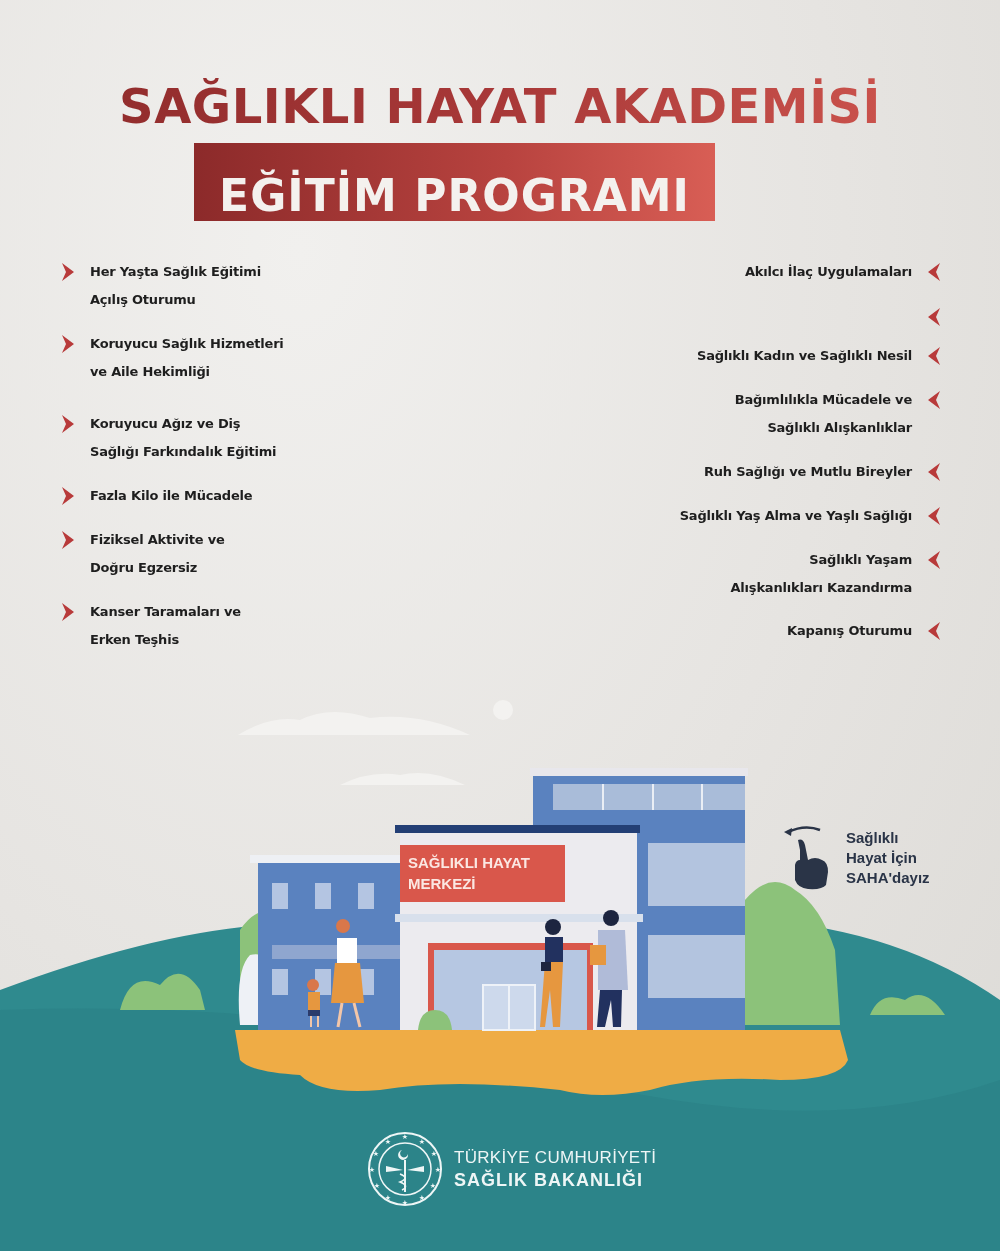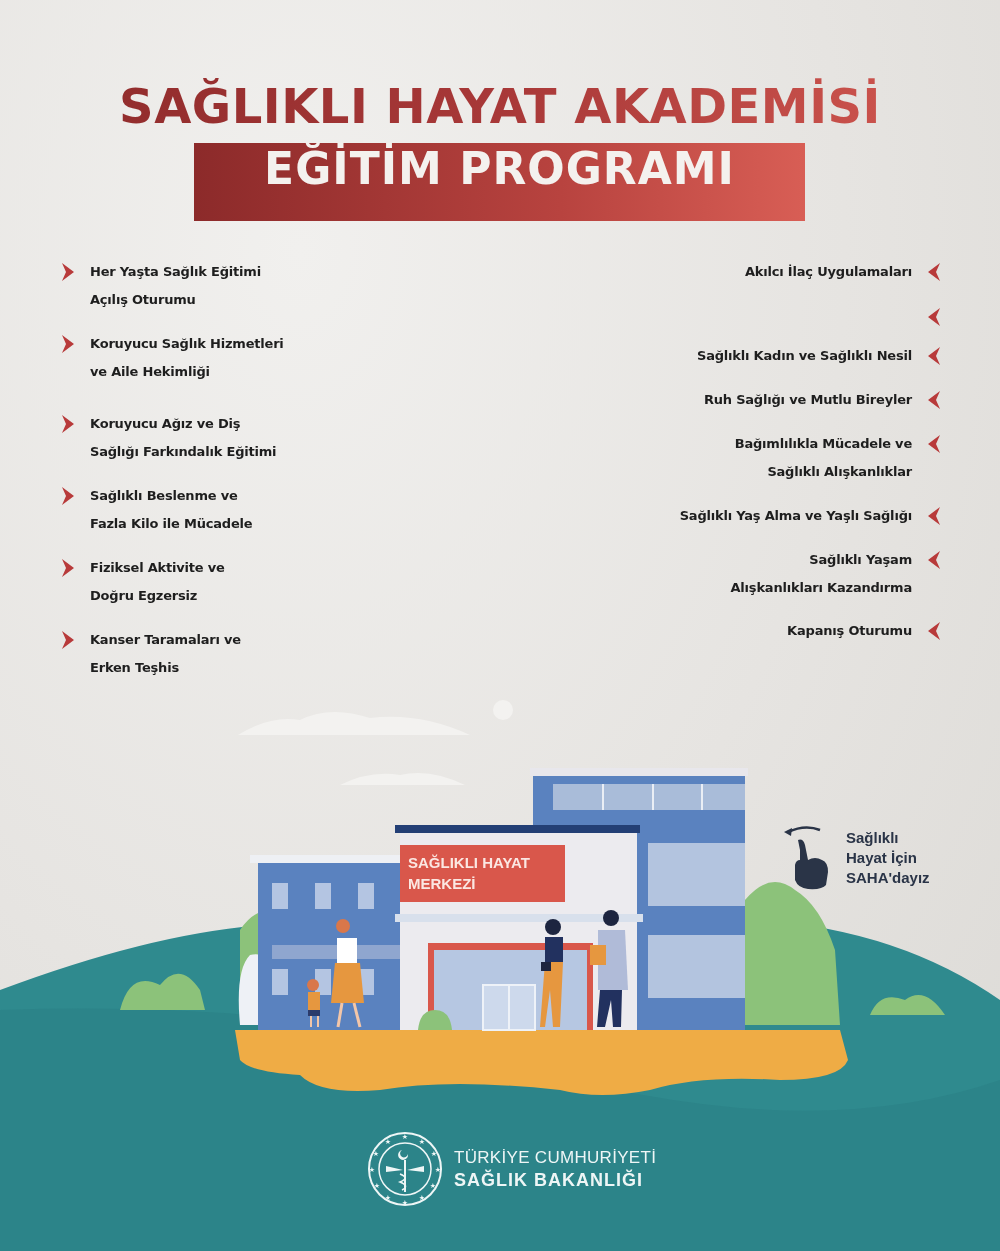--- a/index.html
+++ b/index.html
@@ -10,23 +10,23 @@
     background: radial-gradient(ellipse at 30% 20%, #f1f0ee 0%, #e6e4e1 55%, #dcdad6 100%);
   }
   .poster { position:absolute; inset:0; }
   .title {
     position:absolute; left:0; width:1000px; top:78px; text-align:center;
     font-family:"DejaVu Sans", sans-serif; font-weight:bold; font-size:48px; letter-spacing:0.5px;
     background: linear-gradient(90deg,#8c2a2a 0%,#a83838 50%,#d45a52 100%);
     -webkit-background-clip:text; background-clip:text; color:transparent;
   }
   .subtitle-box {
-    position:absolute; left:194px; top:143px; width:611px; height:78px;
+    position:absolute; left:194px; top:143px; width:521px; height:78px;
     background: linear-gradient(90deg,#8c2a2a 0%,#b8433f 60%,#d85e55 100%);
-    display:flex; align-items:flex-start; justify-content:center;
+    display:flex; align-items:flex-end; justify-content:center;
   }
   .subtitle-box span {
     color:#f4f1ee; font-weight:bold; font-size:44px; letter-spacing:1px;
     font-family:"DejaVu Sans", sans-serif;
   }
   .list { position:absolute; }
   .list.left { left:60px; top:258px; width:420px; }
   .list.right { right:58px; top:258px; width:460px; }
   .item { display:flex; align-items:flex-start; margin-bottom:15px; }
   .list.left .item { gap:14px; }
@@ -89,21 +89,20 @@
       <div class="item-text">
           <div>Koruyucu Ağız ve Diş</div>
           <div>Sağlığı Farkındalık Eğitimi</div>
         </div>
     </div>
     <div class="item" style="margin-bottom:16px">
       <svg class="chev" viewBox="0 0 16 20">
           <path d="M2 1 L14 10 L2 19 L6 10 Z" fill="#b83a3a"></path>
         </svg>
       <div class="item-text">
-          <div>Sağlıklı Beslenme ve</div>
           <div>Fazla Kilo ile Mücadele</div>
         </div>
     </div>
     <div class="item" style="margin-bottom:16px">
       <svg class="chev" viewBox="0 0 16 20">
           <path d="M2 1 L14 10 L2 19 L6 10 Z" fill="#b83a3a"></path>
         </svg>
       <div class="item-text">
           <div>Fiziksel Aktivite ve</div>
           <div>Doğru Egzersiz</div>
@@ -137,30 +136,30 @@
     <div class="item" style="margin-bottom:16px">
       <div class="item-text">
           <div>Sağlıklı Kadın ve Sağlıklı Nesil</div>
         </div>
       <svg class="chev" viewBox="0 0 16 20">
           <path d="M14 1 L2 10 L14 19 L10 10 Z" fill="#b83a3a"></path>
         </svg>
     </div>
     <div class="item" style="margin-bottom:16px">
       <div class="item-text">
-          <div>Ruh Sağlığı ve Mutlu Bireyler</div>
-        </div>
-      <svg class="chev" viewBox="0 0 16 20">
-          <path d="M14 1 L2 10 L14 19 L10 10 Z" fill="#b83a3a"></path>
-        </svg>
-    </div>
-    <div class="item" style="margin-bottom:16px">
-      <div class="item-text">
           <div>Bağımlılıkla Mücadele ve</div>
           <div>Sağlıklı Alışkanlıklar</div>
+        </div>
+      <svg class="chev" viewBox="0 0 16 20">
+          <path d="M14 1 L2 10 L14 19 L10 10 Z" fill="#b83a3a"></path>
+        </svg>
+    </div>
+    <div class="item" style="margin-bottom:16px">
+      <div class="item-text">
+          <div>Ruh Sağlığı ve Mutlu Bireyler</div>
         </div>
       <svg class="chev" viewBox="0 0 16 20">
           <path d="M14 1 L2 10 L14 19 L10 10 Z" fill="#b83a3a"></path>
         </svg>
     </div>
     <div class="item" style="margin-bottom:16px">
       <div class="item-text">
           <div>Sağlıklı Yaş Alma ve Yaşlı Sağlığı</div>
         </div>
       <svg class="chev" viewBox="0 0 16 20">

